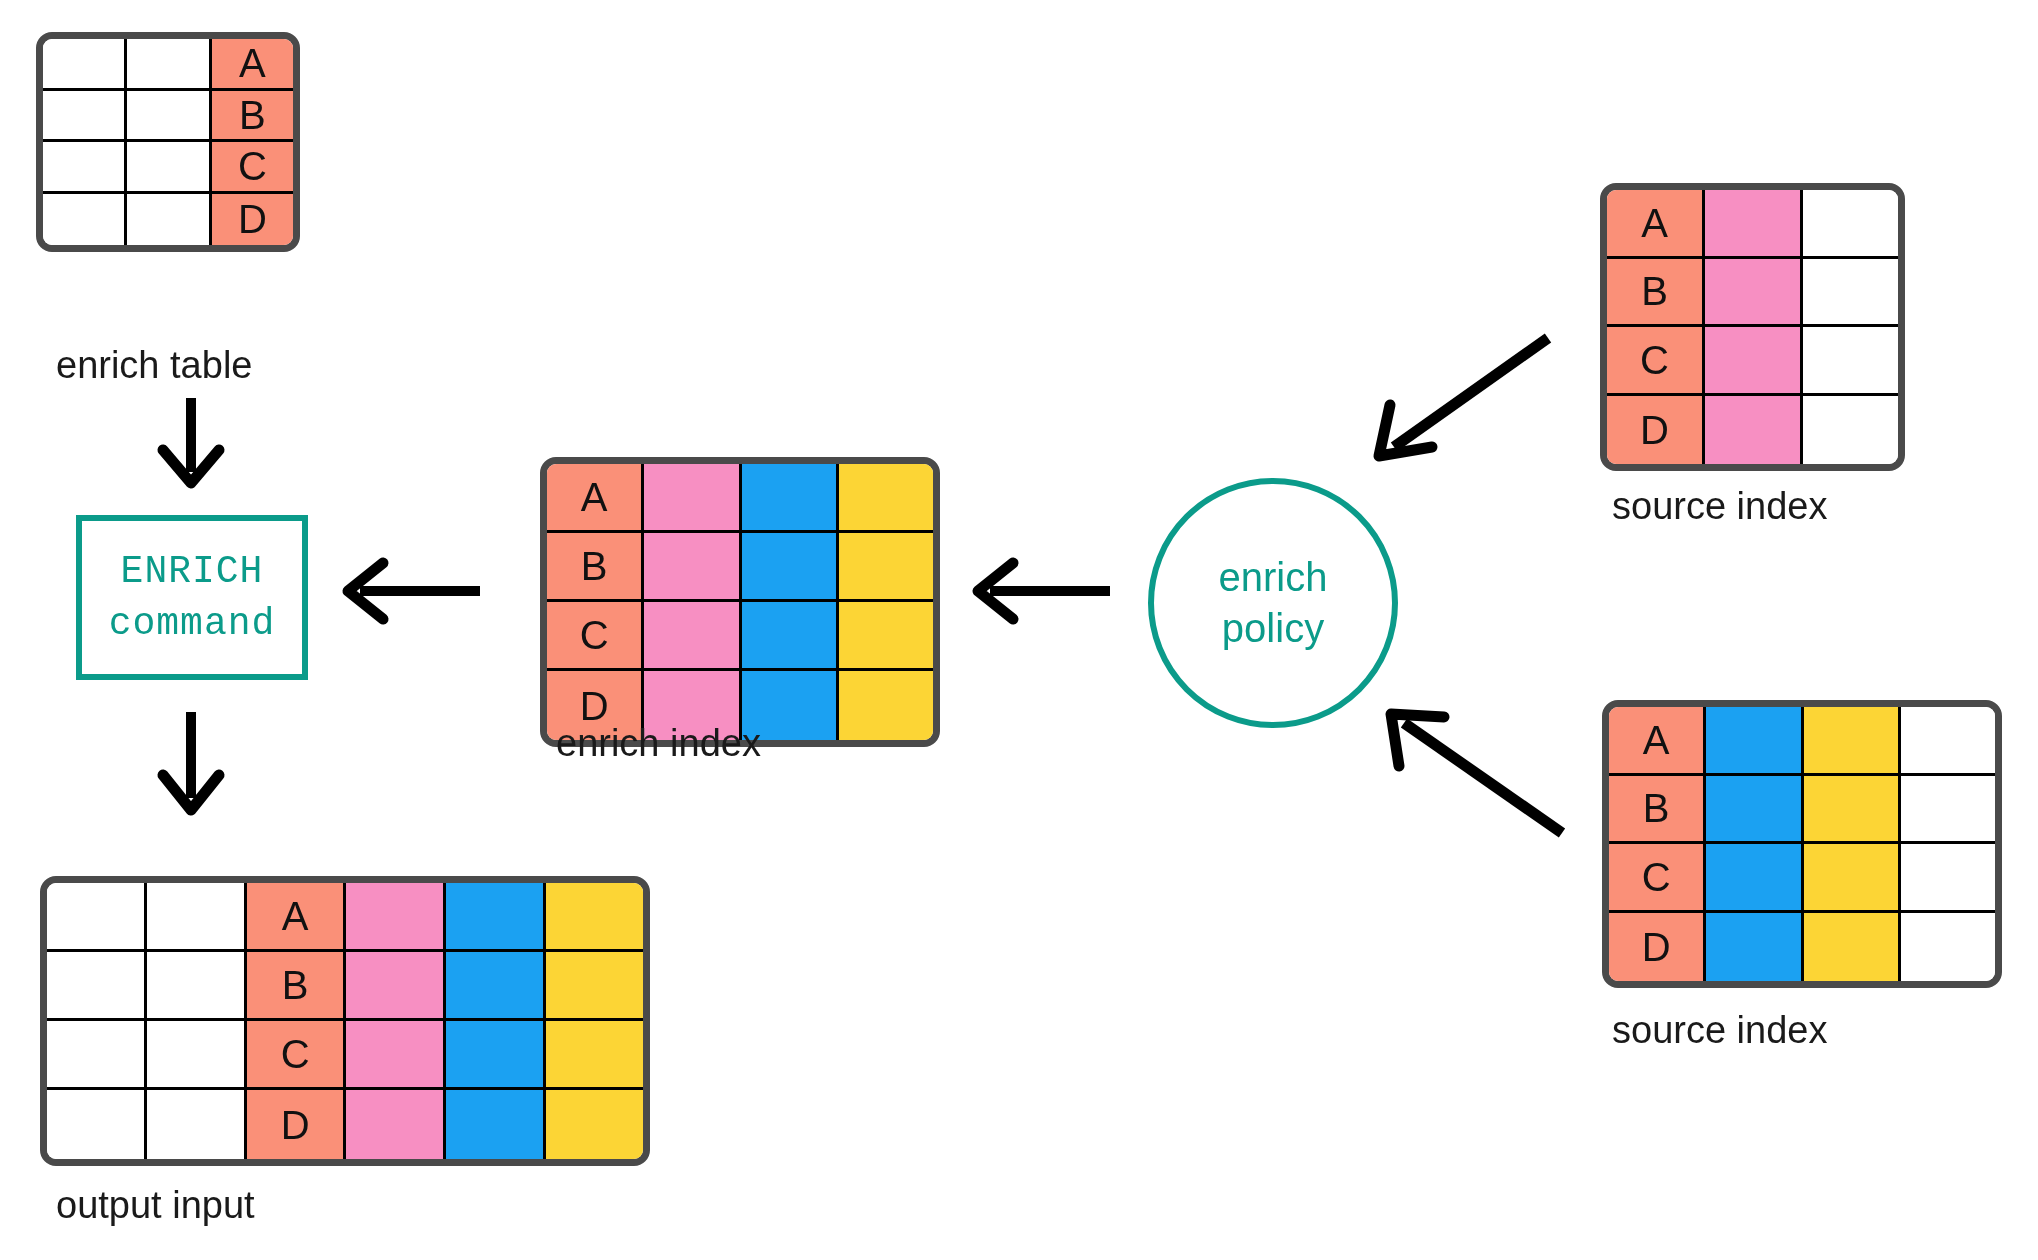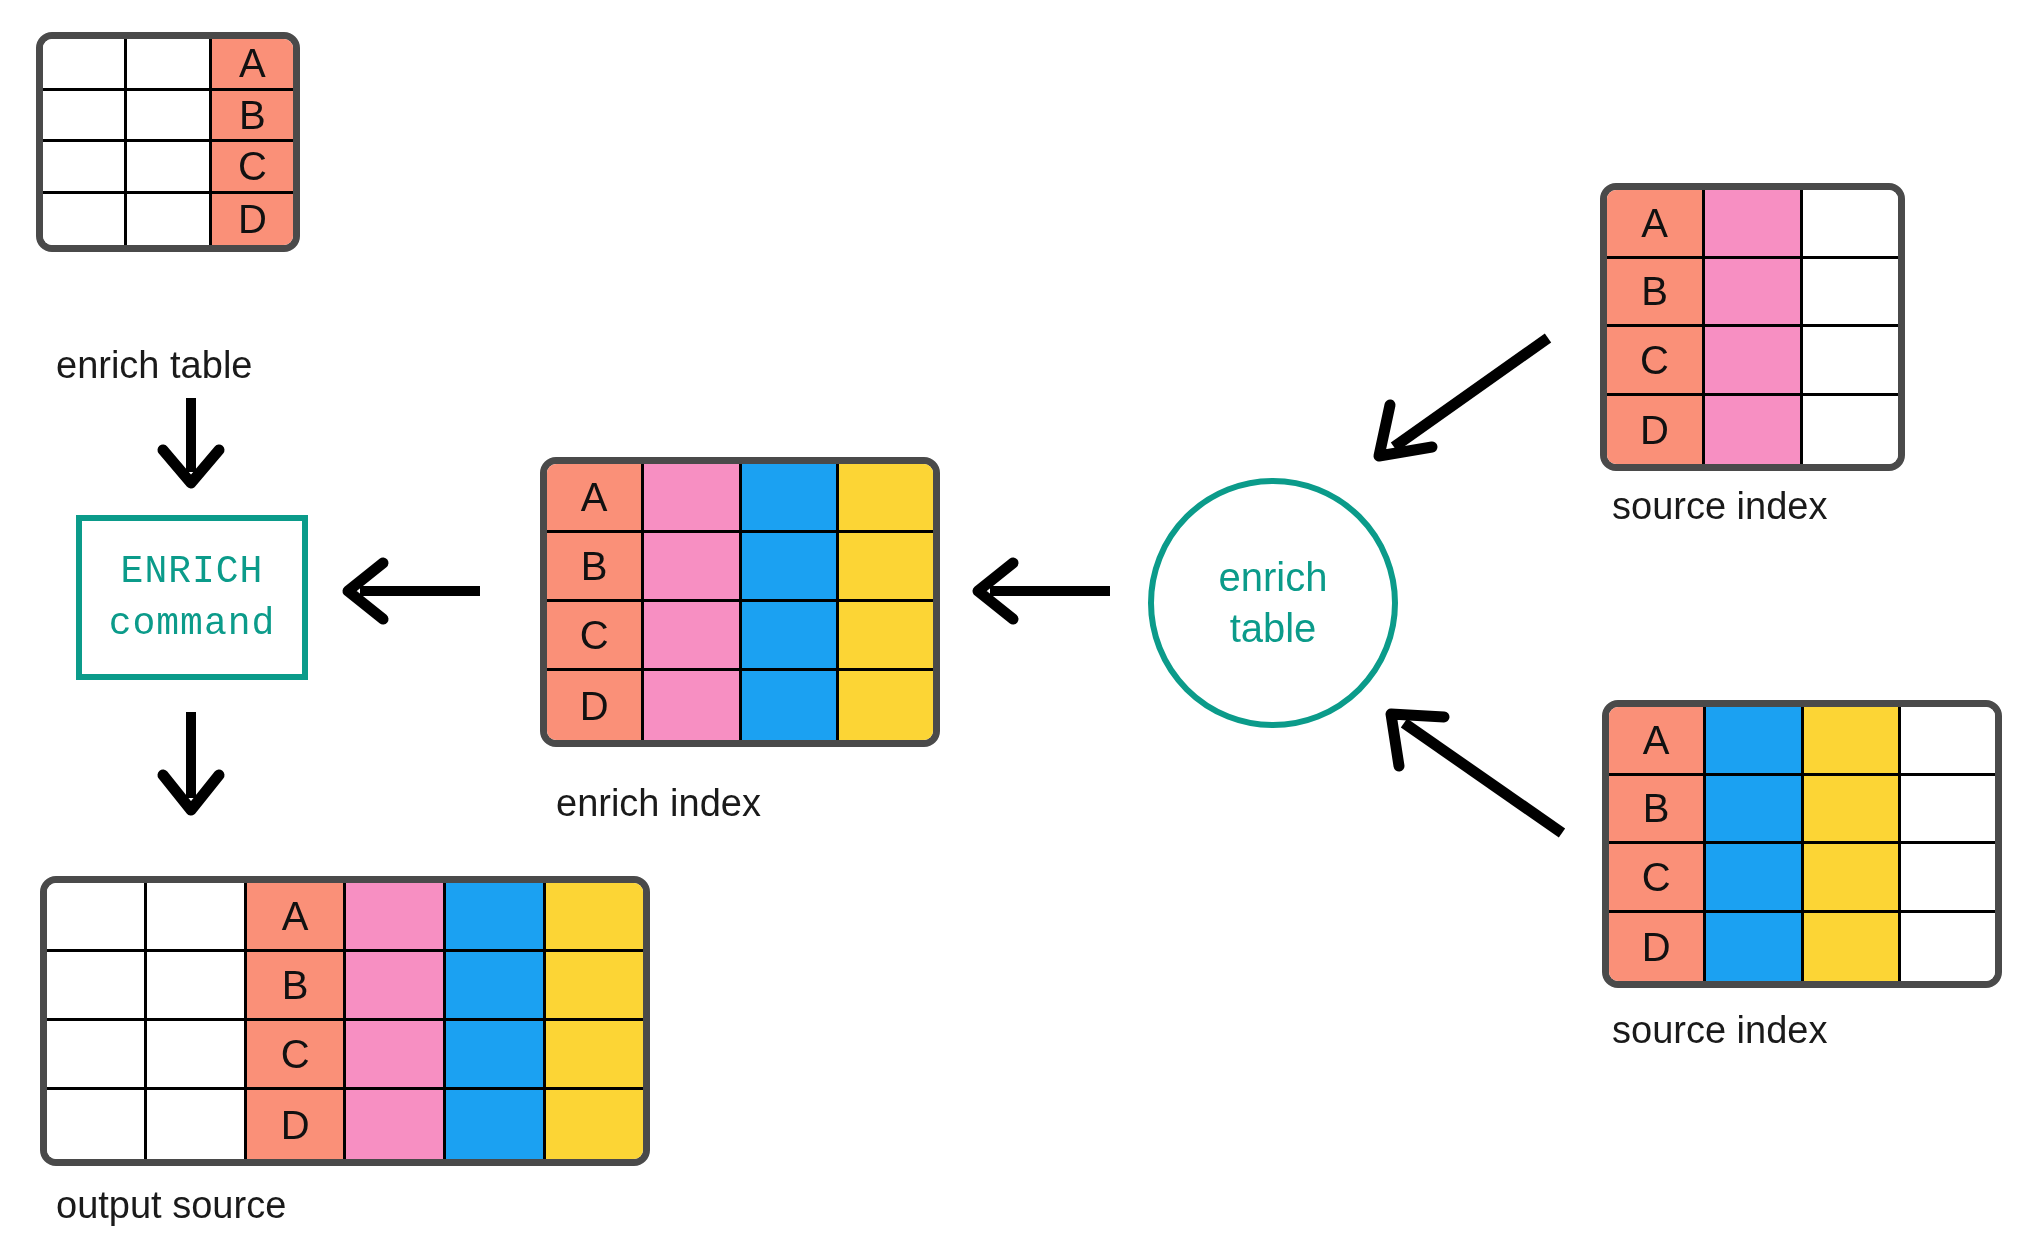--- a/index.html
+++ b/index.html
@@ -153,25 +153,25 @@
       <div class="tcell" style="background:#1BA1F2"></div>
       <div class="tcell" style="background:#FCD535"></div>
     </div>
     <div class="trow">
       <div class="tcell" style="background:#FA9078">D</div>
       <div class="tcell" style="background:#F78FC2"></div>
       <div class="tcell" style="background:#1BA1F2"></div>
       <div class="tcell" style="background:#FCD535"></div>
     </div>
   </div>
-  <div class="caption" style="left:556px; top:783px;">enrich index</div>
+  <div class="caption" style="left:556px; top:723px;">enrich index</div>
 
   <div class="policy-circle" style="left:1148px; top:478px; width:250px; height:250px;">
     <span>enrich</span>
-    <span>table</span>
+    <span>policy</span>
   </div>
 
   <div class="tbl" style="left:1600px; top:183px; width:305px; height:288px;">
     <div class="trow">
       <div class="tcell" style="background:#FA9078">A</div>
       <div class="tcell" style="background:#F78FC2"></div>
       <div class="tcell" style="background:#FFFFFF"></div>
     </div>
     <div class="trow">
       <div class="tcell" style="background:#FA9078">B</div>
@@ -246,21 +246,21 @@
     </div>
     <div class="trow">
       <div class="tcell" style="background:#FFFFFF"></div>
       <div class="tcell" style="background:#FFFFFF"></div>
       <div class="tcell" style="background:#FA9078">D</div>
       <div class="tcell" style="background:#F78FC2"></div>
       <div class="tcell" style="background:#1BA1F2"></div>
       <div class="tcell" style="background:#FCD535"></div>
     </div>
   </div>
-  <div class="caption" style="left:56px; top:1185px;">output source</div>
+  <div class="caption" style="left:56px; top:1185px;">output input</div>
 
   <svg class="arrows" viewBox="0 0 2038 1260" xmlns="http://www.w3.org/2000/svg">
 
     <g>
       <line x1="191" y1="398" x2="191" y2="472" stroke="#000000" stroke-width="10" stroke-linecap="butt"></line>
       <polyline points="163,450 191,483 219,450" fill="none" stroke="#000000" stroke-width="11" stroke-linecap="round" stroke-linejoin="round"></polyline>
     </g>
 
     <g>
       <line x1="191" y1="712" x2="191" y2="798" stroke="#000000" stroke-width="10" stroke-linecap="butt"></line>

